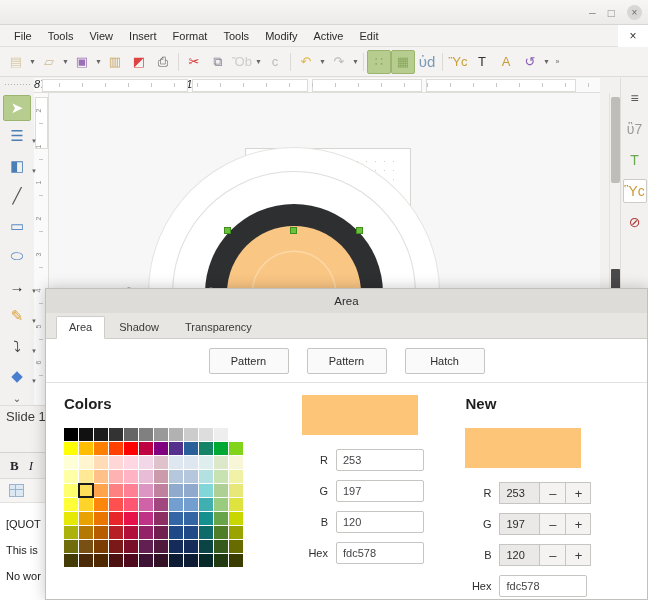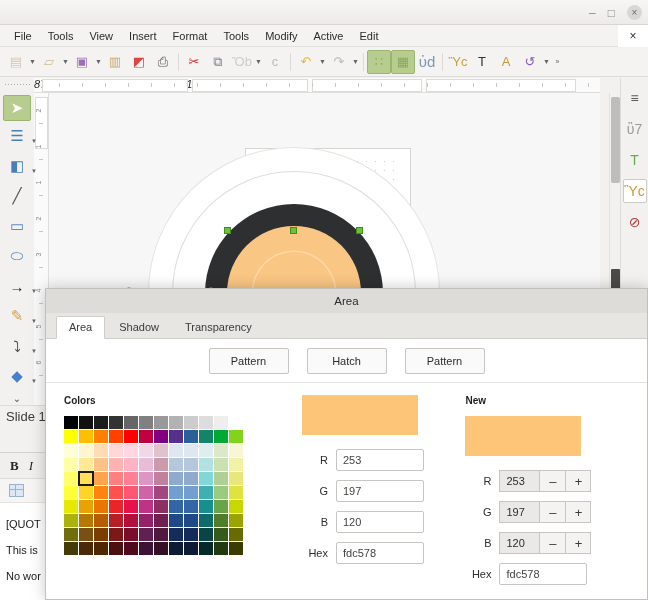--- a/index.html
+++ b/index.html
@@ -202,21 +202,21 @@
     width:80px; height:26px; border:1px solid #c7c5c2; background:#fbfafa;
     display:flex; align-items:center; justify-content:center;
     font-size:11px; color:#2c2c2c; border-radius:2px; margin:0 9px;
   }
   .fillbtn.sel { background:#8bb14e; border-color:#7a9f42; color:#fff; }
 
   .cols { display:flex; padding:12px 18px 0 18px; gap:0; }
   .col-colors { width:262px; }
   .col-active { width:180px; }
   .col-new { width:180px; }
-  .sec-title { font-size:10px; font-weight:bold; color:#1f1f1f; margin-bottom:10px; }
+  .sec-title { font-size:15px; font-weight:bold; color:#1f1f1f; margin-bottom:16px; }
 
   .palrow { display:flex; align-items:center; gap:8px; margin-bottom:9px; }
   .palrow label { font-size:11px; color:#2c2c2c; }
   .combo {
     width:132px; height:21px; border:1px solid #c7c5c2; background:#fff;
     display:flex; align-items:center; justify-content:space-between;
     padding:0 5px 0 7px; font-size:11px; color:#1f1f1f; border-radius:2px;
   }
   .combo .cv { font-size:11px; }
   .caret { font-size:7px; color:#4a4a4a; }
@@ -514,22 +514,22 @@
     <div class="dlg-title">Area</div>
     <div class="dlg-tabs" id="dlgtabs">
         <div class="tab active">Area</div>
         <div class="tab">Shadow</div>
         <div class="tab">Transparency</div>
       </div>
     <div class="dlg-body">
 
       <div class="fillrow" id="fillrow">
           <div class="fillbtn">Pattern</div>
+          <div class="fillbtn">Pattern</div>
           <div class="fillbtn">Hatch</div>
-          <div class="fillbtn">Pattern</div>
         </div>
 
       <div class="cols">
 
         <div class="col-colors">
           <div class="sec-title">Colors</div>
           <div class="grid" id="colorgrid">
               <div class="sw" style="background: rgb(0, 0, 0);"></div>
               <div class="sw" style="background: rgb(17, 17, 17);"></div>
               <div class="sw" style="background: rgb(28, 28, 28);"></div>

